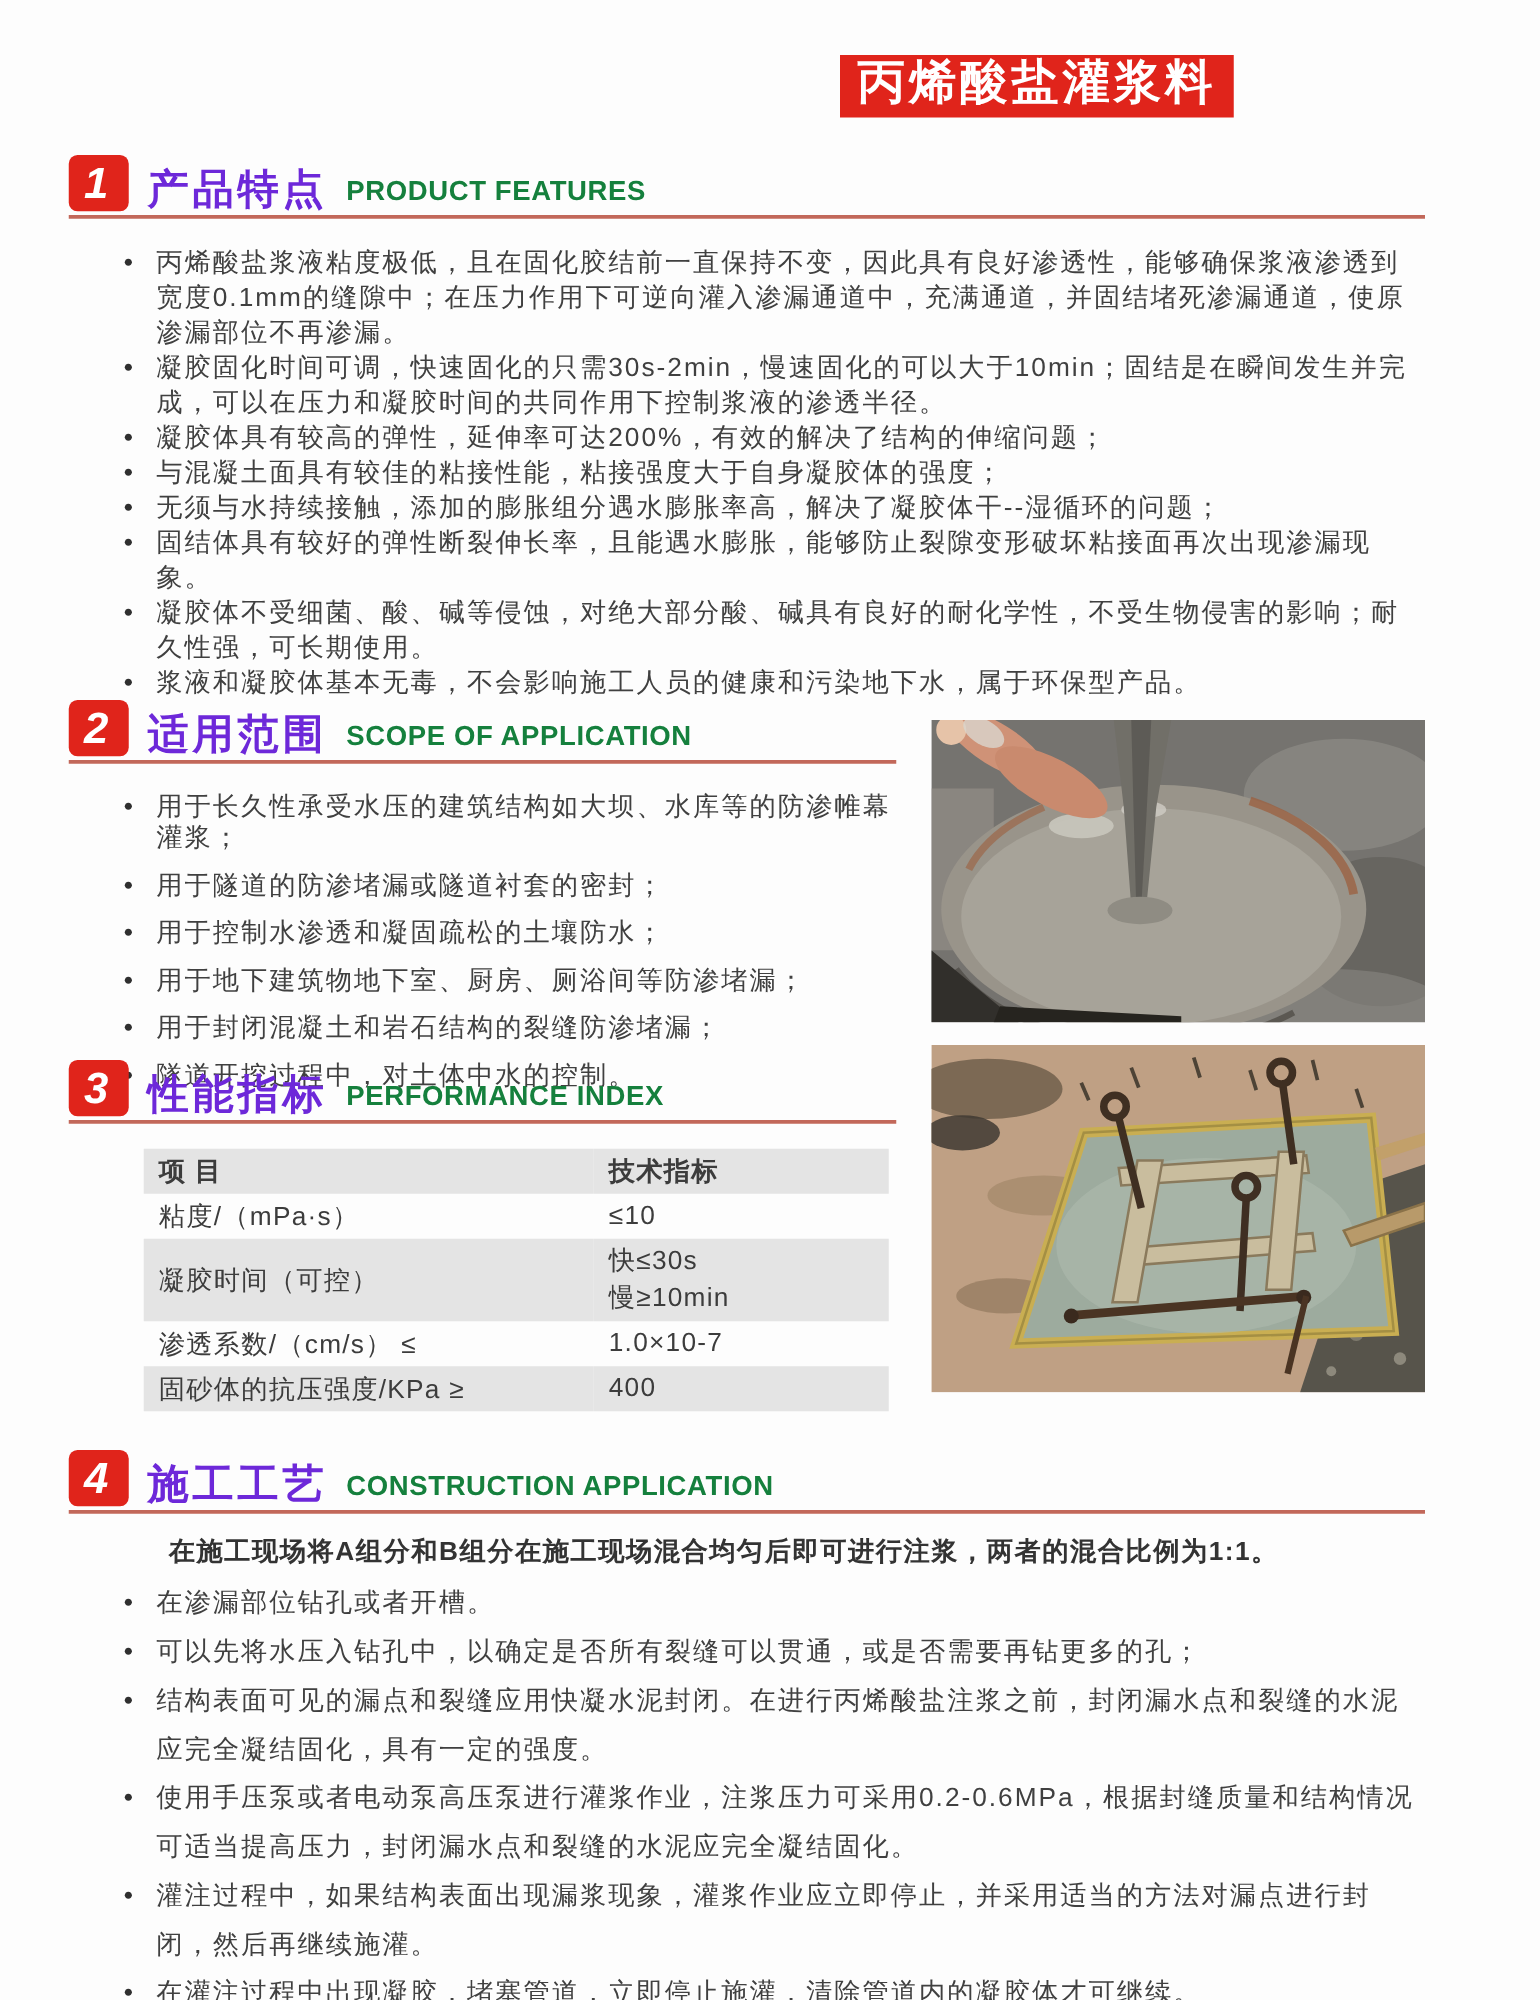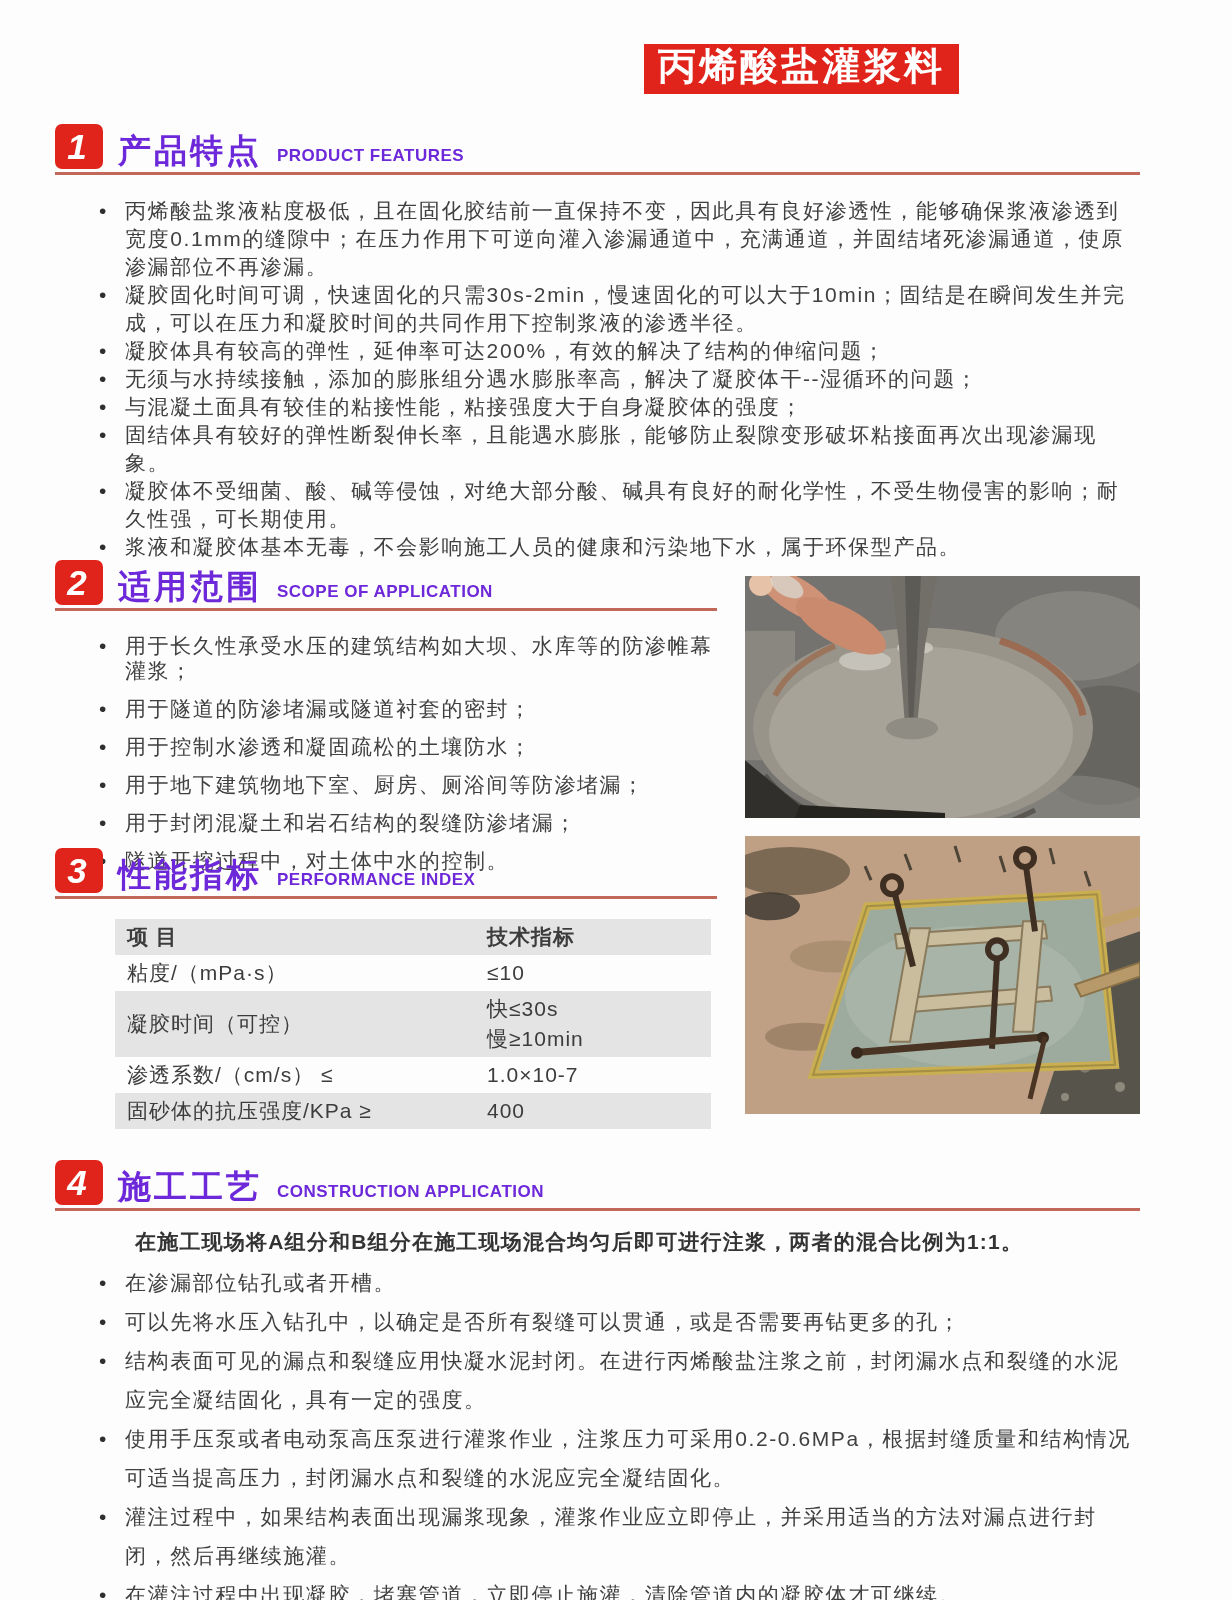--- a/index.html
+++ b/index.html
@@ -4,21 +4,21 @@
 <style>
   html,body { margin:0; padding:0; background:#ffffff; }
   .page {
     position:relative; width:1232px; height:1600px; margin:0 auto;
     background:#fdfdfd; overflow:hidden;
     font-family:"Liberation Sans","DejaVu Sans",sans-serif;
     color:#3e3e3e;
   }
   
   .title-banner {
-    position:absolute; left:644px; top:44px;
+    position:absolute; left:672px; top:44px;
     background:#e0241b; color:#ffffff;
     font-size:38px; font-weight:bold; letter-spacing:3px;
     padding:2px 14px 6px 14px; line-height:1.1;
   }
   
   .section { position:absolute; left:55px; }
   #sec1 { top:124px;  width:1085px; }
   #sec2 { top:560px;  width:662px;  }
   #sec3 { top:848px;  width:662px;  }
   #sec4 { top:1160px; width:1085px; }
@@ -31,21 +31,21 @@
     width:48px; height:45px; background:#e0241b; border-radius:7px;
     color:#fff; font-size:35px; font-weight:bold; font-style:italic;
     display:flex; align-items:center; justify-content:center;
     padding-right:4px; box-sizing:border-box;
   }
   .sec-title {
     color:#6d28d9; font-size:33px; font-weight:bold;
     letter-spacing:3px; line-height:1; padding-bottom:2px;
   }
   .sec-sub {
-    color:#6d28d9; font-size:17px; font-weight:bold;
+    color:#15803d; font-size:22px; font-weight:bold;
     letter-spacing:0.5px; padding-bottom:3px;
   }
   
   ul.bullets { margin:22px 0 0 42px; padding:0; list-style:none; }
   ul.bullets li {
     position:relative; padding-left:28px;
     font-size:21px; line-height:28px; letter-spacing:1.6px; color:#404040;
   }
   ul.bullets li::before {
     content:"\2022"; position:absolute; left:2px; top:0;
@@ -87,22 +87,22 @@
   <div class="section" id="sec1">
     <div class="sec-header">
       <div class="sec-num">1</div>
       <div class="sec-title">产品特点</div>
       <div class="sec-sub">PRODUCT FEATURES</div>
     </div>
     <ul class="bullets">
       <li>丙烯酸盐浆液粘度极低，且在固化胶结前一直保持不变，因此具有良好渗透性，能够确保浆液渗透到宽度0.1mm的缝隙中；在压力作用下可逆向灌入渗漏通道中，充满通道，并固结堵死渗漏通道，使原渗漏部位不再渗漏。</li>
       <li>凝胶固化时间可调，快速固化的只需30s-2min，慢速固化的可以大于10min；固结是在瞬间发生并完成，可以在压力和凝胶时间的共同作用下控制浆液的渗透半径。</li>
       <li>凝胶体具有较高的弹性，延伸率可达200%，有效的解决了结构的伸缩问题；</li>
+      <li>与混凝土面具有较佳的粘接性能，粘接强度大于自身凝胶体的强度；</li>
       <li>无须与水持续接触，添加的膨胀组分遇水膨胀率高，解决了凝胶体干--湿循环的问题；</li>
-      <li>与混凝土面具有较佳的粘接性能，粘接强度大于自身凝胶体的强度；</li>
       <li>固结体具有较好的弹性断裂伸长率，且能遇水膨胀，能够防止裂隙变形破坏粘接面再次出现渗漏现象。</li>
       <li>凝胶体不受细菌、酸、碱等侵蚀，对绝大部分酸、碱具有良好的耐化学性，不受生物侵害的影响；耐久性强，可长期使用。</li>
       <li>浆液和凝胶体基本无毒，不会影响施工人员的健康和污染地下水，属于环保型产品。</li>
     </ul>
   </div>
 
   <div class="section" id="sec2">
     <div class="sec-header">
       <div class="sec-num">2</div>
       <div class="sec-title">适用范围</div>

